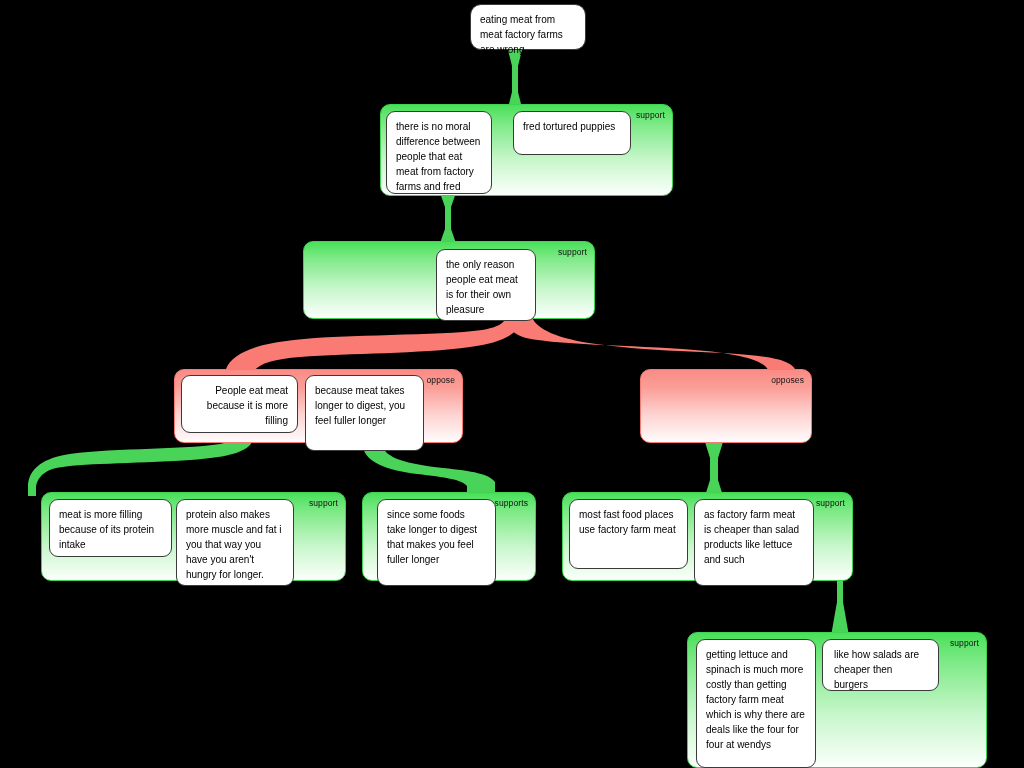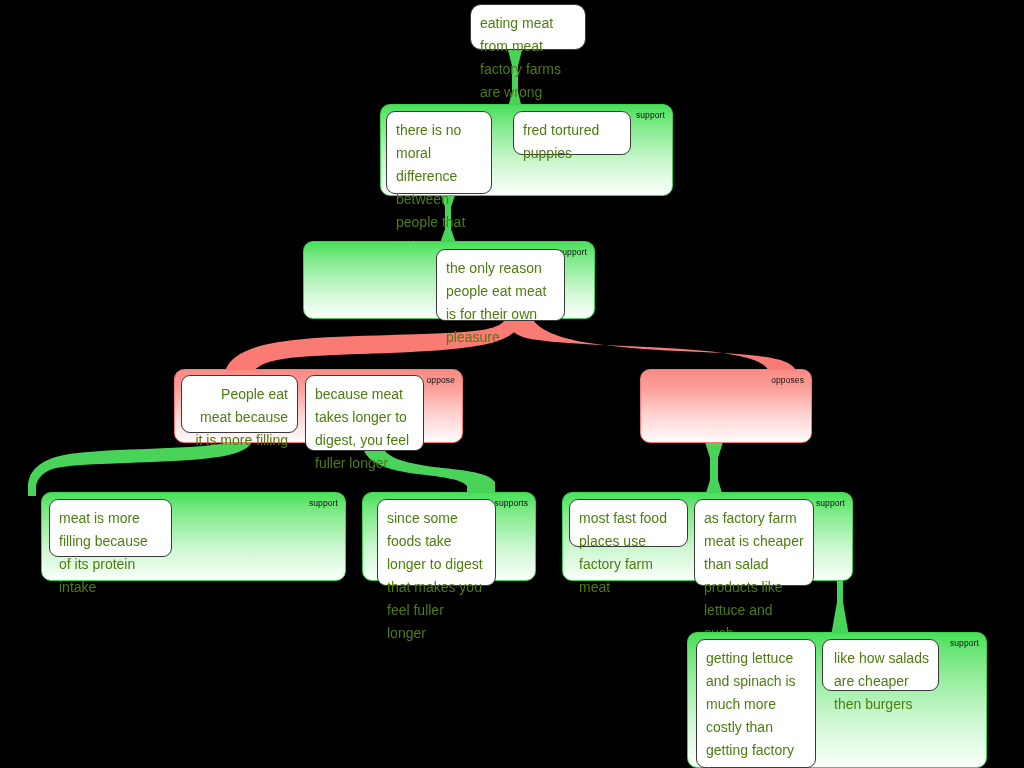--- a/index.html
+++ b/index.html
@@ -42,23 +42,23 @@
     white-space: nowrap;
   }
   
   .card {
     position: absolute;
     background: #ffffff;
     border: 1.4px solid #3a3a3a;
     border-radius: 9px;
     box-sizing: border-box;
     padding: 7px 9px 6px 9px;
-    font-size: 14px;
-    line-height: 23px;
-    color: #4d7c0f;
+    font-size: 10px;
+    line-height: 15px;
+    color: #000000;
   }
   .card.root {
     border-radius: 11px;
   }
   
   .conn {
     position: absolute;
     pointer-events: none;
   }
   .conn svg { display: block; overflow: visible; }
@@ -146,46 +146,47 @@
 
   <div class="group support" style="left:380px; top:104px; width:293px; height:92px;">
     <span class="group-label">support</span>
   </div>
   <div class="card" style="left:386px; top:111px; width:106px; height:83px;">there is no moral difference between people that eat meat from factory farms and fred</div>
   <div class="card" style="left:513px; top:111px; width:118px; height:44px;">fred tortured puppies</div>
 
   <div class="group support" style="left:303px; top:241px; width:292px; height:78px;">
     <span class="group-label">support</span>
   </div>
-  <div class="card" style="left:436px; top:249px; width:129px; height:72px;">the only reason people eat meat is for their own pleasure</div>
+  <div class="card" style="left:436px; top:249px; width:100px; height:72px;">the only reason people eat meat is for their own pleasure</div>
 
   <div class="group oppose" style="left:174px; top:369px; width:289px; height:74px;">
     <span class="group-label">oppose</span>
   </div>
   <div class="card" style="left:181px; top:375px; width:117px; height:58px;text-align:right;">People eat meat because it is more filling</div>
   <div class="card" style="left:305px; top:375px; width:119px; height:76px;">because meat takes longer to digest, you feel fuller longer</div>
 
   <div class="group oppose" style="left:640px; top:369px; width:172px; height:74px;">
     <span class="group-label">opposes</span>
   </div>
 
   <div class="group support" style="left:41px; top:492px; width:305px; height:89px;">
     <span class="group-label">support</span>
   </div>
   <div class="card" style="left:49px; top:499px; width:123px; height:58px;">meat is more filling because of its protein intake</div>
+  <div class="card" style="left:176px; top:499px; width:118px; height:87px;">protein also makes more muscle and fat i you that way you have you aren't hungry for longer.</div>
 
   <div class="group support" style="left:362px; top:492px; width:174px; height:89px;">
     <span class="group-label">supports</span>
   </div>
   <div class="card" style="left:369px; top:499px; width:119px; height:87px;margin-left:8px;">since some foods take longer to digest that makes you feel fuller longer</div>
 
   <div class="group support" style="left:562px; top:492px; width:291px; height:89px;">
     <span class="group-label">support</span>
   </div>
-  <div class="card" style="left:569px; top:499px; width:119px; height:48px;">most fast food places use factory farm meat</div>
+  <div class="card" style="left:569px; top:499px; width:119px; height:70px;">most fast food places use factory farm meat</div>
   <div class="card" style="left:694px; top:499px; width:120px; height:87px;">as factory farm meat is cheaper than salad products like lettuce and such</div>
 
   <div class="group support" style="left:687px; top:632px; width:300px; height:136px;">
     <span class="group-label">support</span>
   </div>
   <div class="card" style="left:696px; top:639px; width:120px; height:129px;">getting lettuce and spinach is much more costly than getting factory farm meat which is why there are deals like the four for four at wendys</div>
   <div class="card" style="left:822px; top:639px; width:117px; height:52px;padding-left:11px;">like how salads are cheaper then burgers</div>
 
 </div>
 

